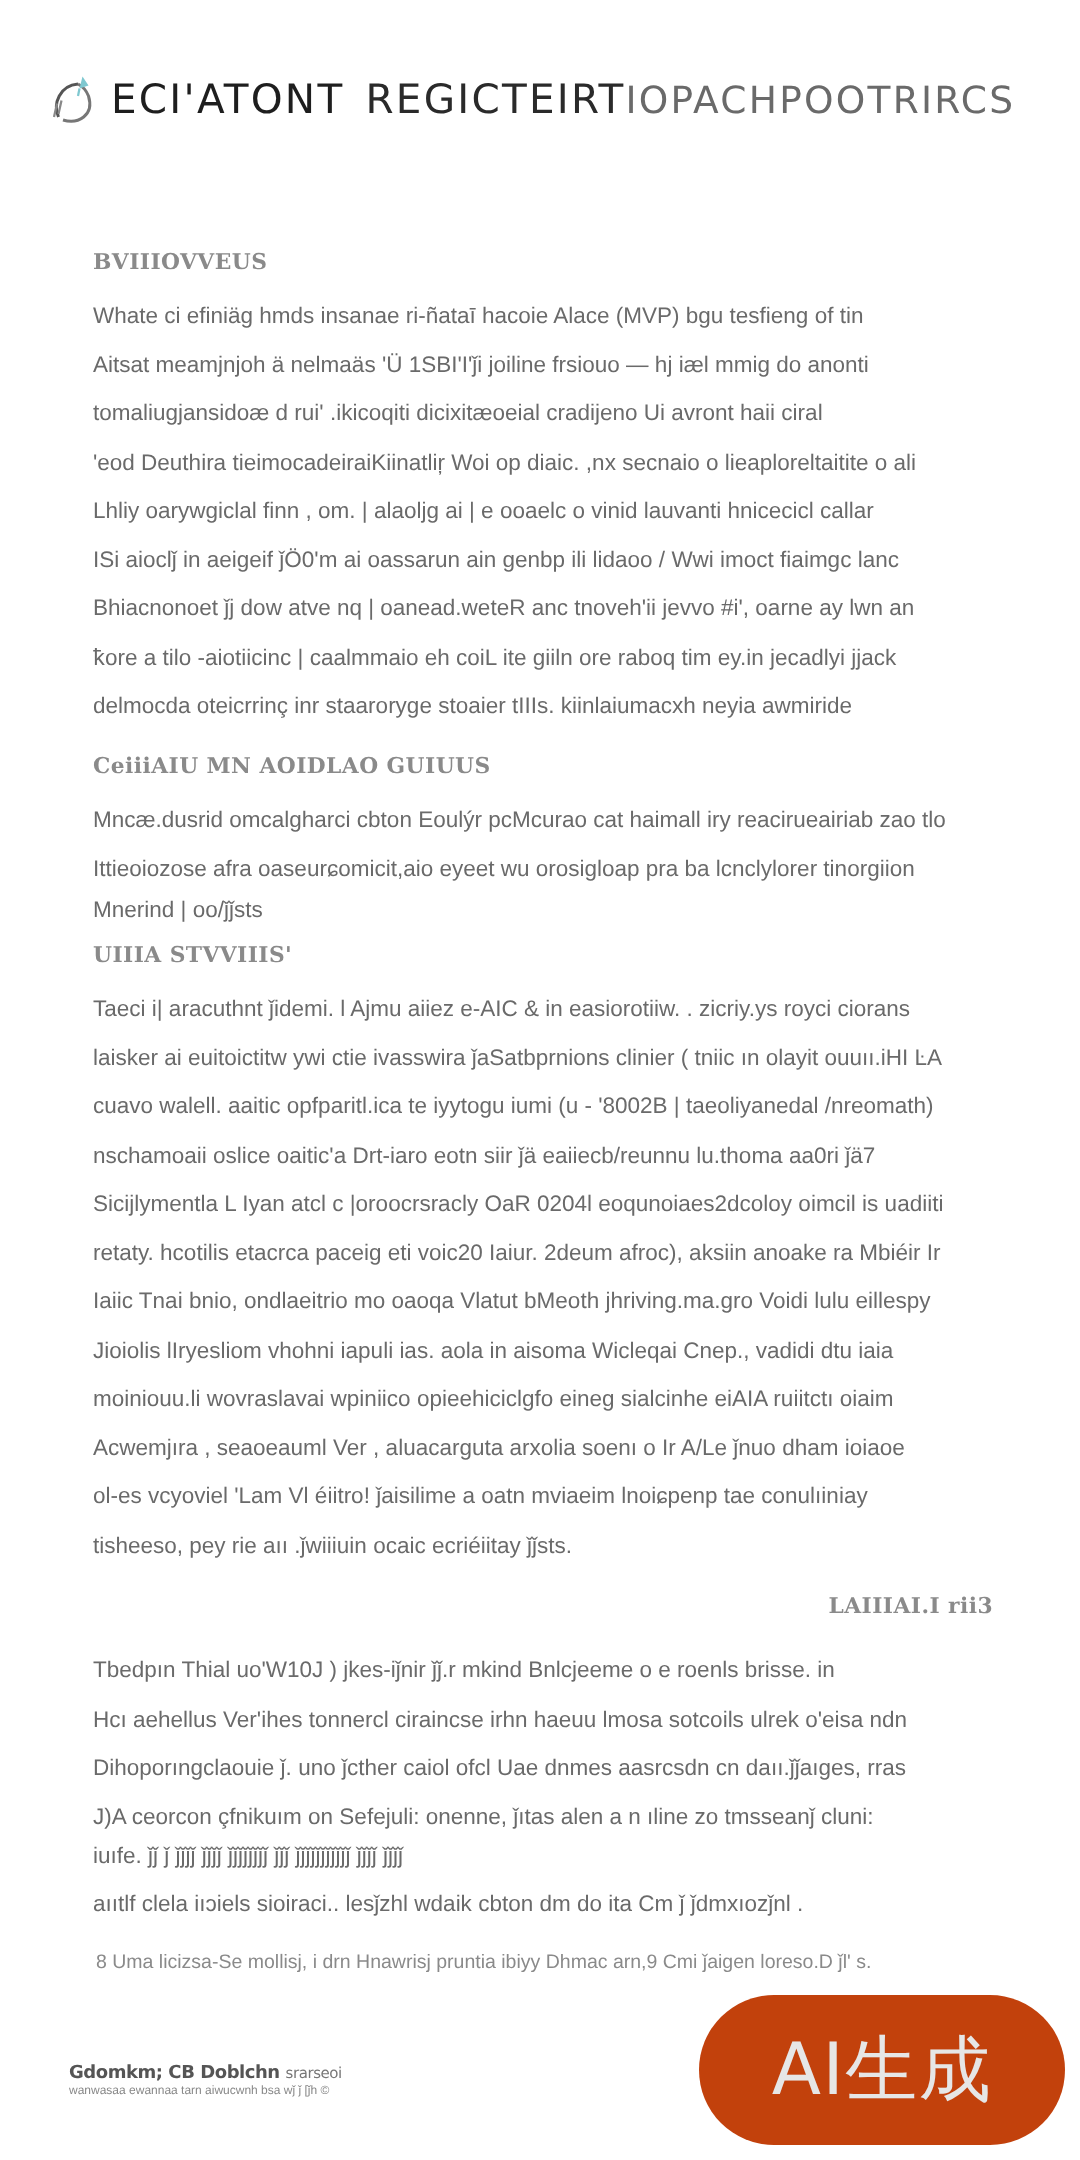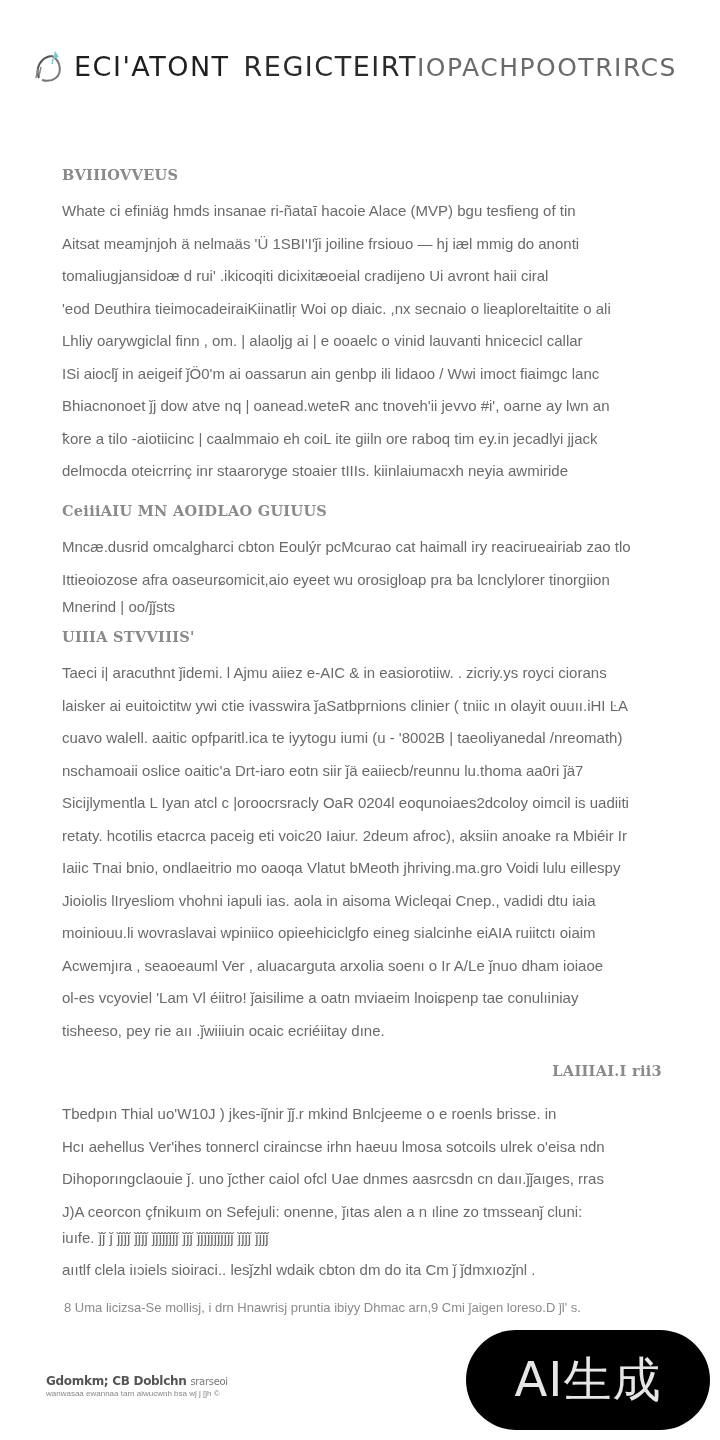--- a/index.html
+++ b/index.html
@@ -122,21 +122,21 @@
       overflow: hidden;
       margin-top: 1px;
     }
     .ai-badge {
       position: absolute;
       left: 466px;
       top: 1330px;
       width: 244px;
       height: 100px;
       border-radius: 50px;
-      background: #000000;
+      background: #c2410c;
       display: flex;
       align-items: center;
       justify-content: center;
     }
     .ai-badge span {
       font-family: "DejaVu Sans", sans-serif;
       font-size: 48px;
       color: #e6e6e6;
       letter-spacing: 1px;
     }
@@ -190,21 +190,21 @@
       <span class="line">laisker ai euitoictitw  ywi ctie ivasswira ǰaSatbprnions clinier ( tniic ın olayit ouuıı.iHI ĿA</span>
       <span class="line">cuavo walell. aaitic opfparitl.ica  te  iyytogu iumi (u  - '8002B | taeoliyanedal /nreomath)</span>
       <span class="line">nschamoaii oslice oaitic'a  Drt-iaro eotn siir ǰä  eaiiecb/reunnu lu.thoma aa0ri  ǰä7</span>
       <span class="line">Sicijlymentla  L Iyan atcl c  |oroocrsracly  OaR 0204l  eoqunoiaes2dcoloy oimcil is uadiiti</span>
       <span class="line">retaty. hcotilis etacrca paceig eti voic20 Iaiur.  2deum afroc), aksiin anoake ra Mbiéir Ir</span>
       <span class="line">Iaiic Tnai bnio, ondlaeitrio mo  oaoqa Vlatut bMeoth  jhriving.ma.gro Voidi  lulu eillespy</span>
       <span class="line">Jioiolis lIryesliom vhohni  iapuli  ias. aola  in  aisoma Wicleqai Cnep., vadidi dtu iaia</span>
       <span class="line">moiniouu.li wovraslavai  wpiniico opieehiciclgfo eineg sialcinhe eiAIA ruiitctı oiaim</span>
       <span class="line">Acwemjıra  , seaoeauml Ver , aluacarguta  arxolia soenı o  Ir A/Le ǰnuo dham  ioiaoe</span>
       <span class="line">ol-es  vcyoviel  'Lam   Vl éiitro!  ǰaisilime a oatn mviaeim  lnoiɕpenp  tae  conulıiniay</span>
-      <span class="line">tisheeso,  pey  rie aıı  .ǰwiiiuin  ocaic ecriéiitay dıne.</span>
+      <span class="line">tisheeso,  pey  rie aıı  .ǰwiiiuin  ocaic ecriéiitay ǰǰsts.</span>
     </p>
   </div>
 
   <div id="sec4">
     <h2 class="section-heading">LAIIIAI.I rii3</h2>
     <p class="paragraph">
       <span class="line">Tbedpın  Thial uo'W10J ) jkes-iǰnir  ǰǰ.r  mkind  Bnlcjeeme  o e roenls brisse. in</span>
       <span class="line">Hcı  aehellus Ver'ihes tonnercl ciraincse irhn  haeuu  lmosa sotcoils ulrek o'eisa ndn</span>
       <span class="line">Dihoporıngclaouie  ǰ. uno  ǰcther  caiol ofcl Uae  dnmes  aasrcsdn  cn  daıı.ǰǰaıges,  rras</span>
       <span class="line" style="height:26px;">J)A ceorcon çfnikuım  on  Sefejuli:  onenne, ǰıtas  alen  a n ıline  zo  tmsseanǰ  cluni:</span>

